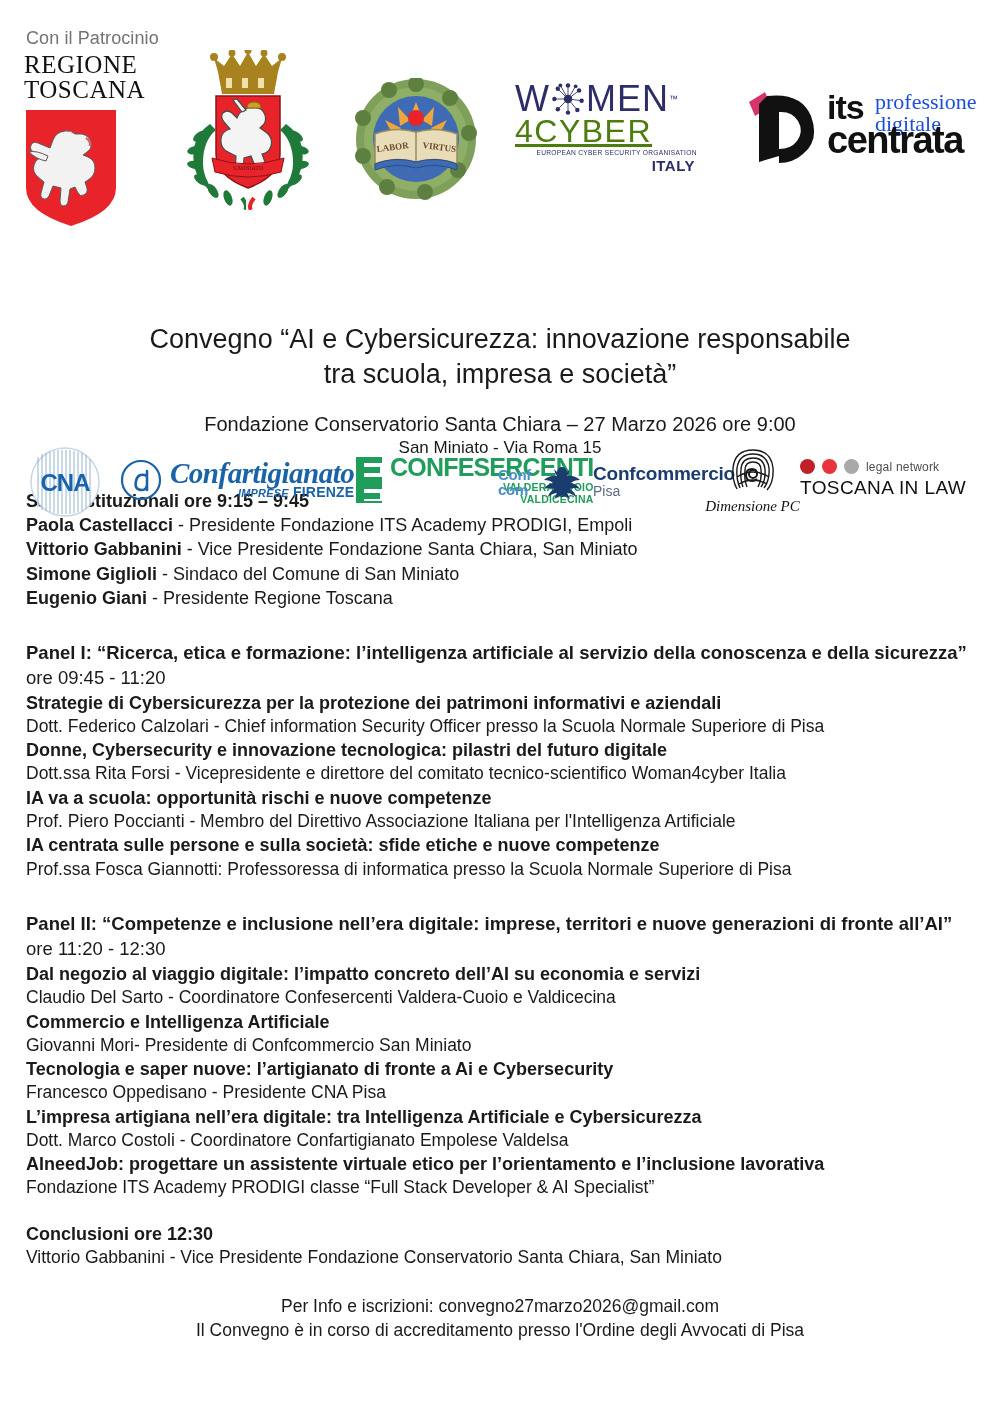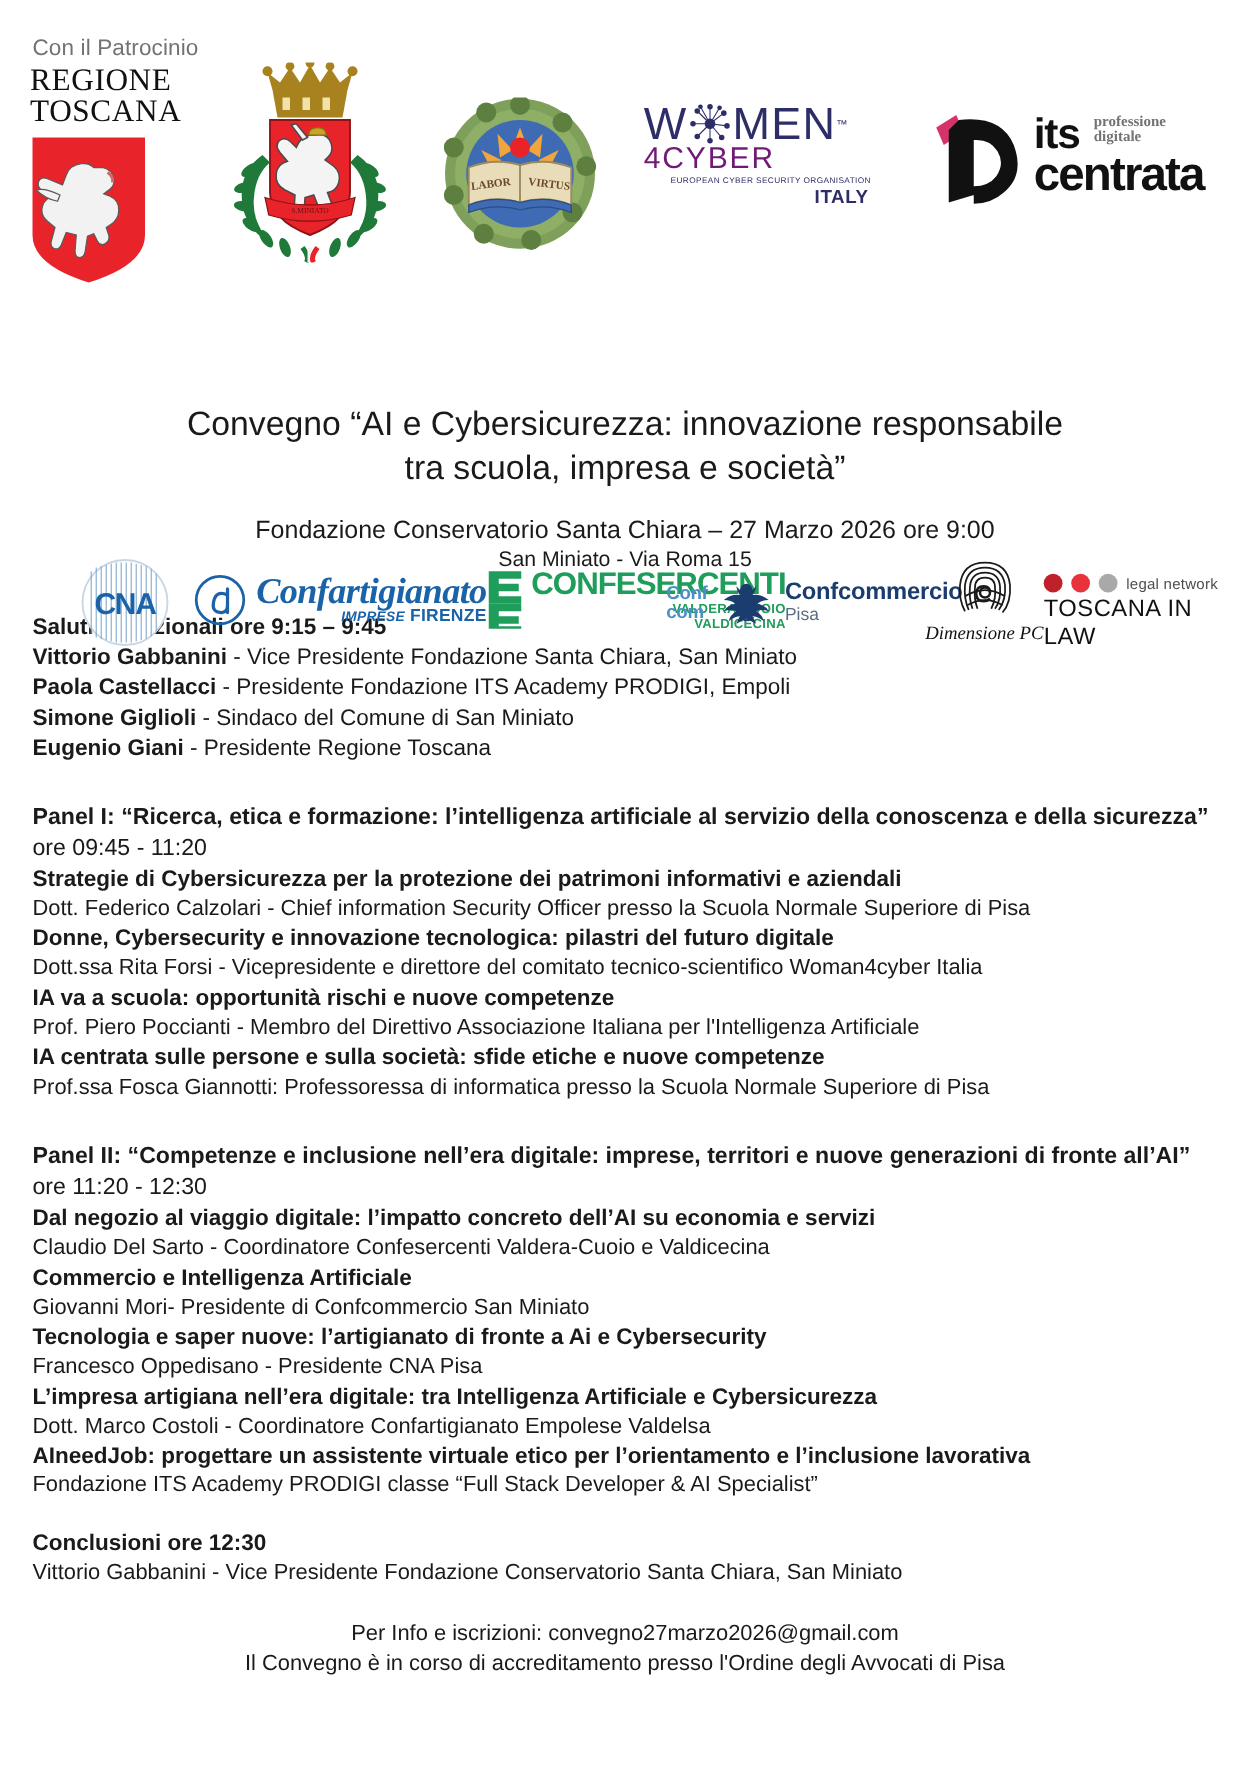--- a/index.html
+++ b/index.html
@@ -18,21 +18,20 @@
   }
 
   
   .logo-band-1 {
     position: relative;
     height: 215px;
   }
   .logo-band-2 {
     position: relative;
     height: 85px;
-    margin-left: 35px;
   }
 
   .patrocinio-label {
     position: absolute;
     left: 26px;
     top: 28px;
     font-size: 18px;
     color: #737373;
     letter-spacing: .1px;
   }
@@ -59,24 +58,25 @@
   .w4c { position: absolute; left: 515px; top: 82px; width: 180px; }
   .w4c-row1 {
     font-size: 36px;
     letter-spacing: 1px;
     color: #2d2e68;
     line-height: .95;
     display: flex;
     align-items: center;
   }
   .w4c-row2 {
-    font-size: 24px;
+    font-size: 32px;
     letter-spacing: 1.5px;
-    color: #701a75;
+    color: #4d7c0f;
     line-height: .95;
+    text-decoration: underline;
   }
   .w4c-tm { font-size: 9px; vertical-align: super; }
   .w4c-sub {
     font-size: 6.5px;
     letter-spacing: .3px;
     color: #2d2e68;
     text-align: right;
     margin-top: 2px;
     transform: scaleX(1.02);
   }
@@ -99,21 +99,21 @@
   .prodigi { position: absolute; left: 745px; top: 88px; width: 235px; height: 80px; }
   .prodigi-mark { position: absolute; left: 0; top: 2px; }
   .prodigi-its {
     position: absolute; left: 82px; top: 2px;
     font-size: 34px; font-weight: bold; color: #111;
     letter-spacing: -1px; line-height: 1;
   }
   .prodigi-prof {
     position: absolute; left: 130px; top: 3px;
     font-family: "Liberation Serif", serif;
-    font-size: 12px; color: #737373; line-height: 1.0; font-weight: bold;
+    font-size: 22px; color: #1d4ed8; line-height: 1.0;
   }
   .prodigi-word {
     position: absolute; left: 82px; top: 33px;
     font-size: 38px; font-weight: bold; color: #111;
     letter-spacing: -1.5px; line-height: 1;
   }
 
   
   .cna { position: absolute; left: 24px; top: 232px; }
   .confart { position: absolute; left: 120px; top: 244px; }
@@ -469,22 +469,22 @@
   <div class="venue">
     <div>Fondazione Conservatorio Santa Chiara –  27 Marzo 2026 ore 9:00</div>
     <div class="venue-sub">San Miniato - Via Roma 15</div>
   </div>
 </div>
 
 <div class="content">
 
   <div>
     <div class="sec-head">Saluti Istituzionali ore 9:15 – 9:45</div>
+    <div class="line"><b>Paola Castellacci</b><span> - Presidente Fondazione ITS Academy PRODIGI, Empoli</span></div>
     <div class="line"><b>Vittorio Gabbanini</b><span> - Vice Presidente Fondazione Santa Chiara, San Miniato</span></div>
-    <div class="line"><b>Paola Castellacci</b><span> - Presidente Fondazione ITS Academy PRODIGI, Empoli</span></div>
     <div class="line"><b>Simone Giglioli</b><span> - Sindaco del Comune di San Miniato</span></div>
     <div class="line"><b>Eugenio Giani</b><span> - Presidente Regione Toscana</span></div>
   </div>
 
   <div class="gap-lg"></div>
 
   <div>
     <div class="panel-head"><b>Panel I: “Ricerca, etica e formazione: l’intelligenza artificiale al servizio della conoscenza e della sicurezza”</b><span> ore 09:45 - 11:20</span></div>
     <div class="talk-title">Strategie di Cybersicurezza per la protezione dei patrimoni informativi e aziendali</div>
     <div class="speaker">Dott. Federico Calzolari - Chief information Security Officer presso la Scuola Normale Superiore di Pisa</div>

